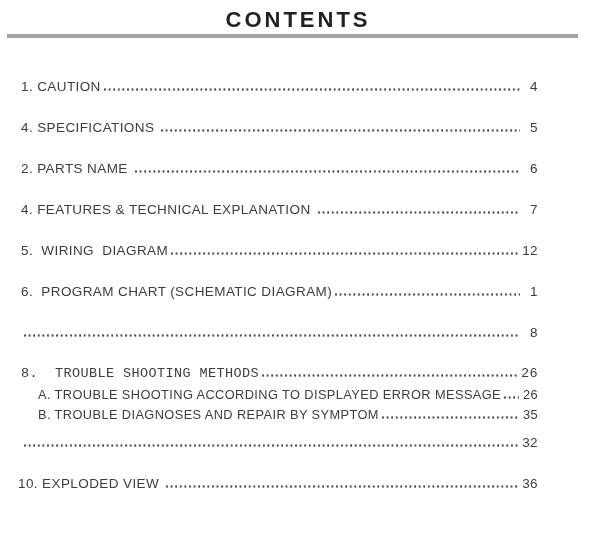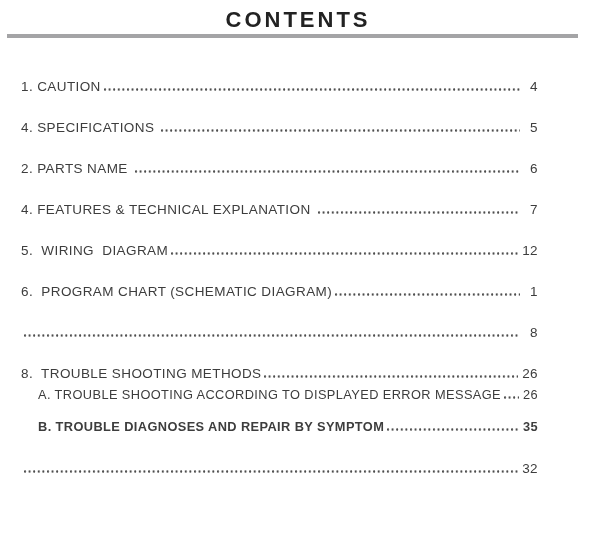--- a/index.html
+++ b/index.html
@@ -42,27 +42,27 @@
   }
   .toc-row {
     display: flex;
     align-items: baseline;
     font-size: 13.5px;
     line-height: 17px;
     letter-spacing: 0.4px;
     color: #3d3d3d;
     margin-bottom: 24px;
   }
-  .toc-row.has-sub { margin-bottom: 4px; }
+  .toc-row.has-sub { margin-bottom: 4px; font-family: Liberation Mono, monospace; }
   .toc-row.sub {
     padding-left: 17px;
     font-size: 12.8px;
-    margin-bottom: 15px;
+    margin-bottom: 3px;
   }
-  .toc-row.sub.sub-last { margin-bottom: 25px; font-weight: bold; }
+  .toc-row.sub.sub-last { margin-bottom: 11px; }
   .toc-row.outdent { margin-left: -3px; }
   .toc-label {
     white-space: pre;
   }
   .leader {
     flex: 1;
     height: 3px;
     margin: 0 4px 0 3px;
     background-image: radial-gradient(circle at 1px 1.5px, #4d4d4d 0.95px, rgba(0,0,0,0) 1.35px);
     background-size: 4.6px 3px;
@@ -141,15 +141,20 @@
       <span class="toc-label">B. TROUBLE DIAGNOSES AND REPAIR BY SYMPTOM</span>
       <span class="leader"></span>
       <span class="page-num">35</span>
     </div>
 
     <div class="toc-row">
       <span class="leader"></span>
       <span class="page-num">32</span>
     </div>
 
+    <div class="toc-row outdent">
+      <span class="toc-label">10. EXPLODED VIEW </span>
+      <span class="leader"></span>
+      <span class="page-num">36</span>
+    </div>
 
   </div>
 </div>
 
 </body></html>

